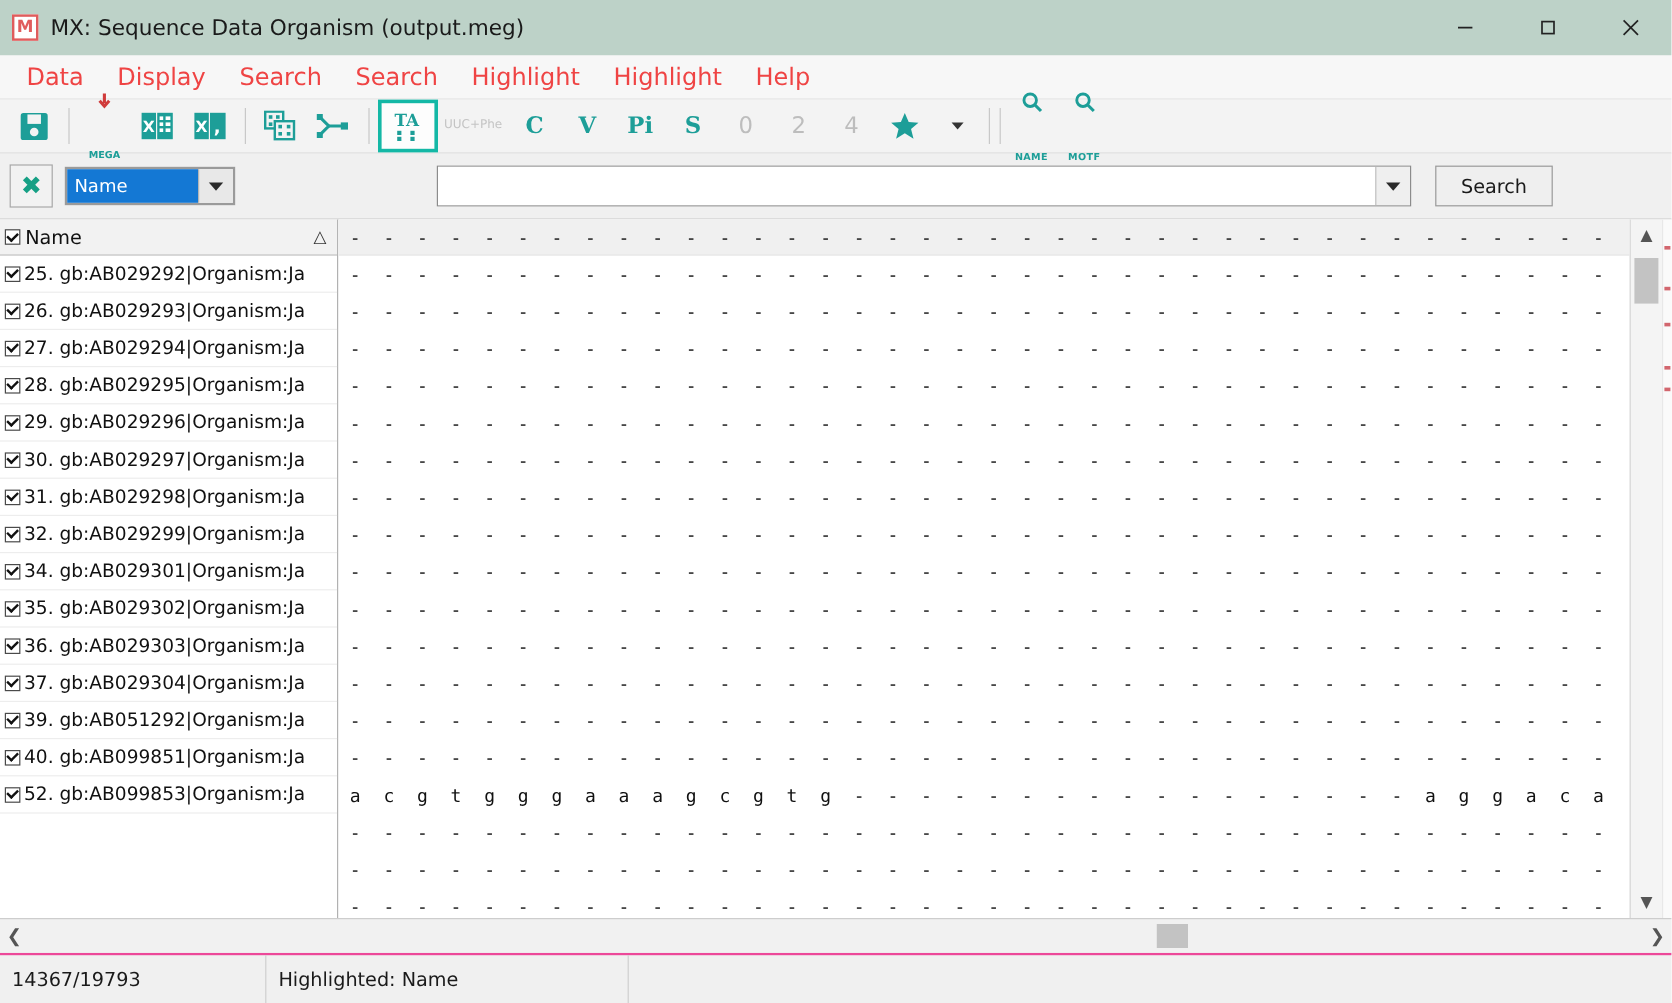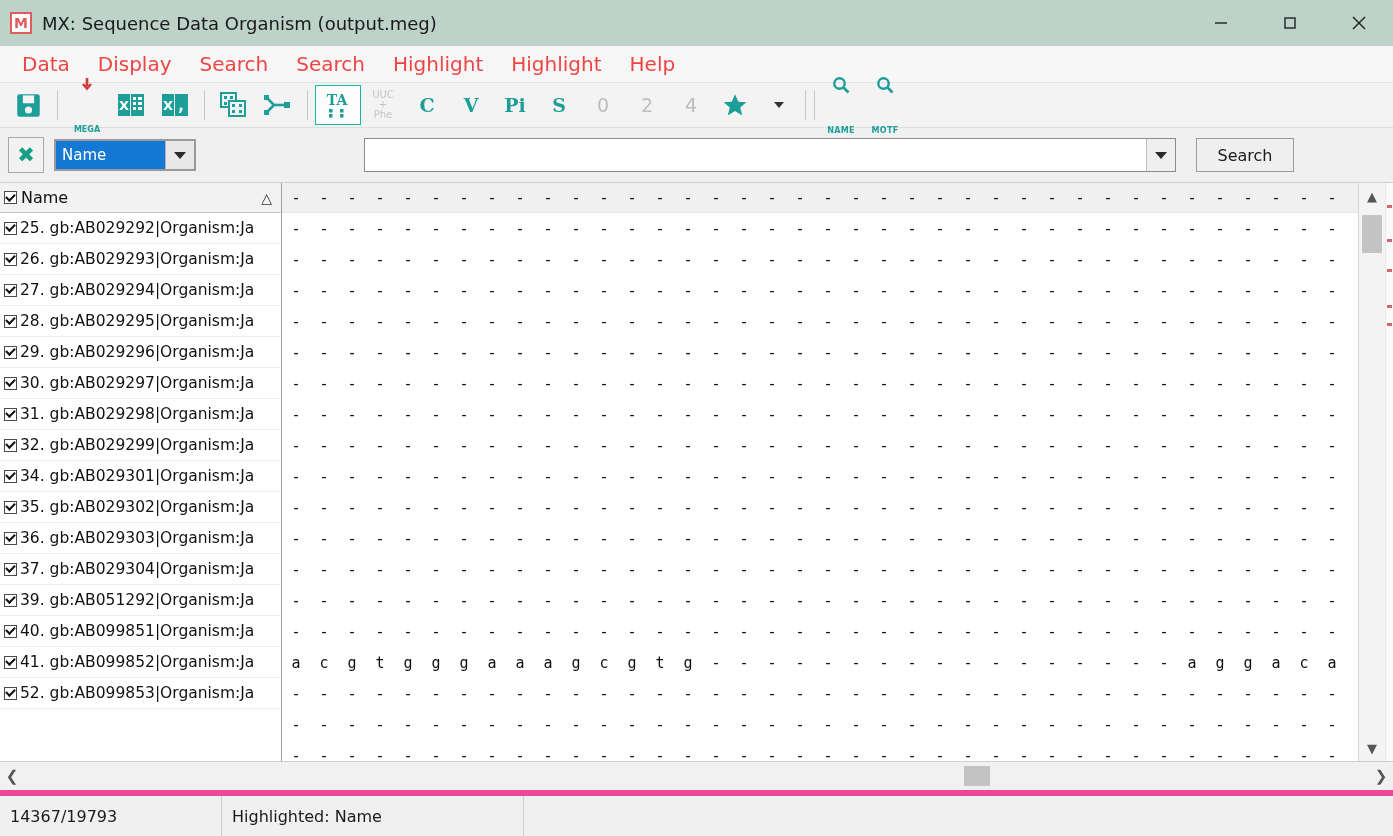--- a/index.html
+++ b/index.html
@@ -75,21 +75,21 @@
     display: flex; align-items: center;
     padding-left: 6px;
   }
   .tb-btn {
     height: 40px; min-width: 34px;
     display: flex; align-items: center; justify-content: center;
     padding: 0 5px;
     position: relative;
   }
   .tb-btn.framed {
-    border: 1px solid #14b8a6;
+    border: 3px solid #14b8a6;
     background: #fdfdfd;
     height: 38px;
   }
   .tb-sep {
     width: 1px; height: 30px;
     background: #c8c8c8;
     margin: 0 7px;
   }
   .tb-sep.dbl { margin: 0 4px; }
   .tb-letter {
@@ -109,21 +109,21 @@
     font-family: "DejaVu Sans", sans-serif;
     letter-spacing: 0.3px;
   }
   .tb-stack { display: flex; flex-direction: column; align-items: center; gap: 32px; }
   .mega-lbl {
     font-size: 8px; font-weight: bold; color: #1d9e98;
     font-family: "DejaVu Sans", sans-serif;
     margin-top: -1px;
   }
   .uuc-box {
-    display: flex; flex-direction: column; align-items: center;
+    display: flex; flex-direction: row; align-items: center;
     color: #c4c4c4; font-size: 10px; line-height: 10px;
     font-family: "DejaVu Sans", sans-serif;
     text-align: center;
   }
 
   
   .searchbar {
     height: 54px; flex: none;
     background: #f0f0f0;
     border-bottom: 1px solid #cfcfcf;
@@ -328,21 +328,21 @@
   .hs-thumb {
     position: absolute; top: 4px; height: 20px;
     left: 940px; width: 26px;
     background: #c3c3c3;
   }
 
   
   .statusbar {
     height: 40px; flex: none;
     background: #f0f0f0;
-    border-top: 6px solid #ec4899;
+    border-top: 2px solid #ec4899;
     display: flex; align-items: stretch;
   }
   .status-cell {
     display: flex; align-items: center;
     padding-left: 10px;
     font-size: 16px; color: #1a1a1a;
     font-family: "DejaVu Sans", sans-serif;
     border-right: 1px solid #cfcfcf;
     box-sizing: border-box;
   }
@@ -607,24 +607,20 @@
           <div class="name-row">
             <span class="cbx"></span>
             <span class="lbl">39. gb:AB051292|Organism:Ja</span>
           </div>
           <div class="name-row">
             <span class="cbx"></span>
             <span class="lbl">40. gb:AB099851|Organism:Ja</span>
           </div>
           <div class="name-row">
             <span class="cbx"></span>
-            <span class="lbl">41. gb:AB099852|Organism:Ja</span>
-          </div>
-          <div class="name-row">
-            <span class="cbx"></span>
             <span class="lbl">52. gb:AB099853|Organism:Ja</span>
           </div>
         </div>
     </div>
 
     <div class="seq-pane">
       <div id="seq-rows">
           <div class="seq-row header-row">
             <span class="cell">-</span>
             <span class="cell">-</span>

